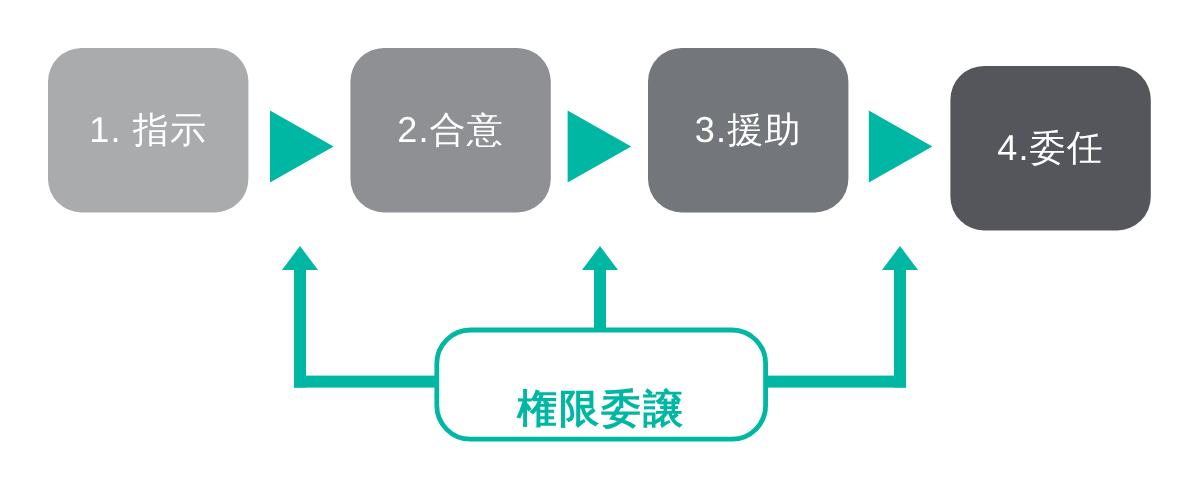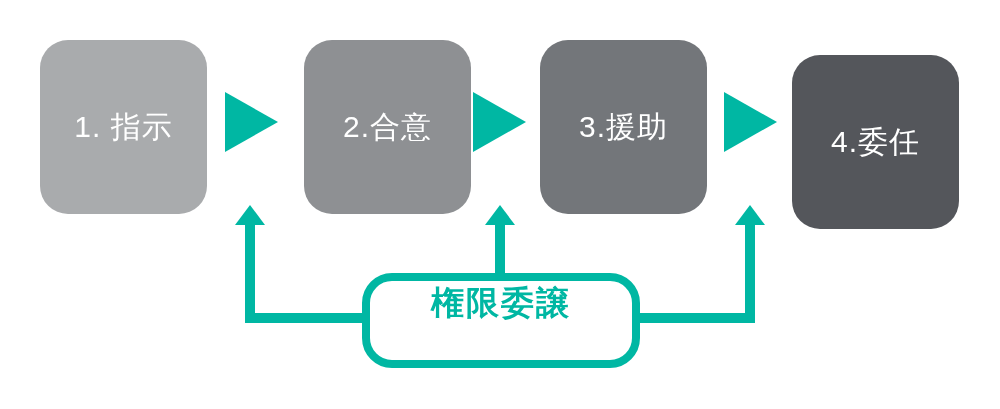--- a/index.html
+++ b/index.html
@@ -12,56 +12,56 @@
     position: relative;
     width: 1000px;
     height: 409px;
     background: #ffffff;
     overflow: hidden;
   }
   .step-box {
     position: absolute;
     top: 40px;
     width: 167px;
-    height: 174px;
+    height: 137px;
     border-radius: 28px;
     display: flex;
     align-items: center;
     justify-content: center;
   }
   .step-label {
     font-size: 30px;
     font-weight: 500;
     letter-spacing: 1px;
     white-space: nowrap;
   }
   .step-1 { left: 40px; }
-  .step-2 { left: 304px; }
+  .step-2 { left: 292px; }
   .step-3 { left: 540px; align-items: center; }
   .step-4 { left: 792px; }
   .connector-overlay {
     position: absolute;
     left: 0;
     top: 0;
     width: 1000px;
     height: 409px;
     pointer-events: none;
   }
   .callout-box {
     position: absolute;
     left: 362px;
     top: 273px;
     width: 278px;
     height: 95px;
     box-sizing: border-box;
-    border: 8px solid #701a75;
+    border: 4px solid #701a75;
     border-radius: 30px;
     background: #ffffff;
     display: flex;
-    align-items: flex-start;
+    align-items: flex-end;
     justify-content: center;
   }
   .callout-label {
     font-size: 33px;
     font-weight: 700;
     letter-spacing: 2px;
     white-space: nowrap;
   }
 </style>
 </head>

